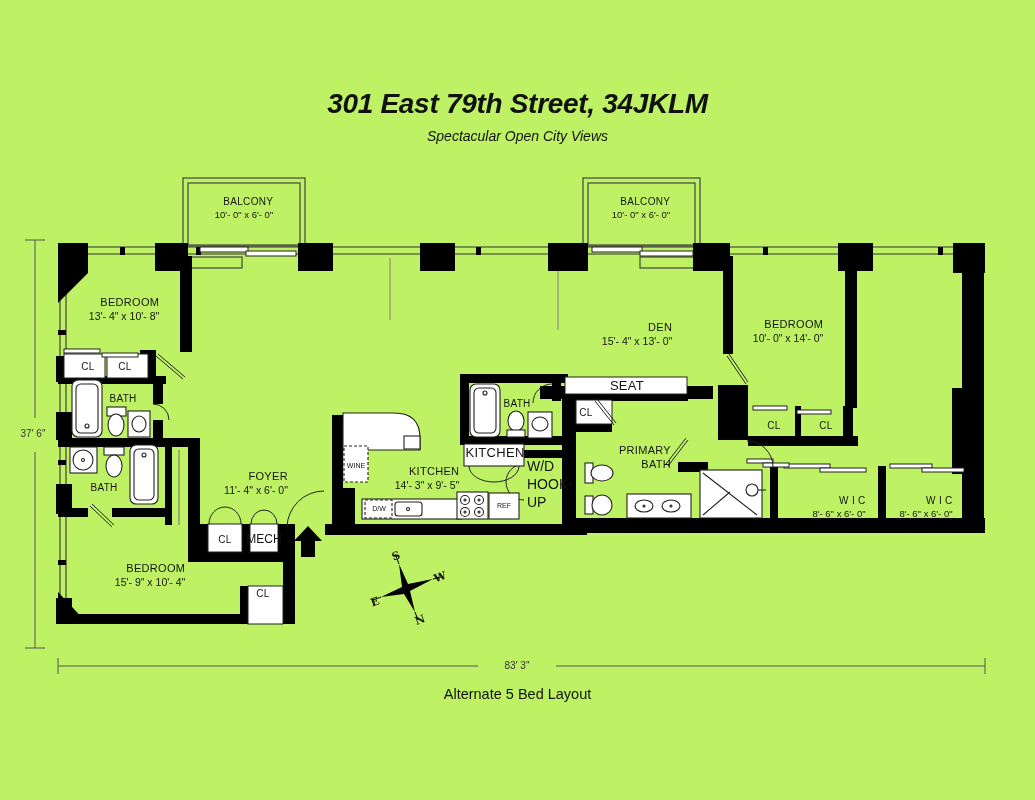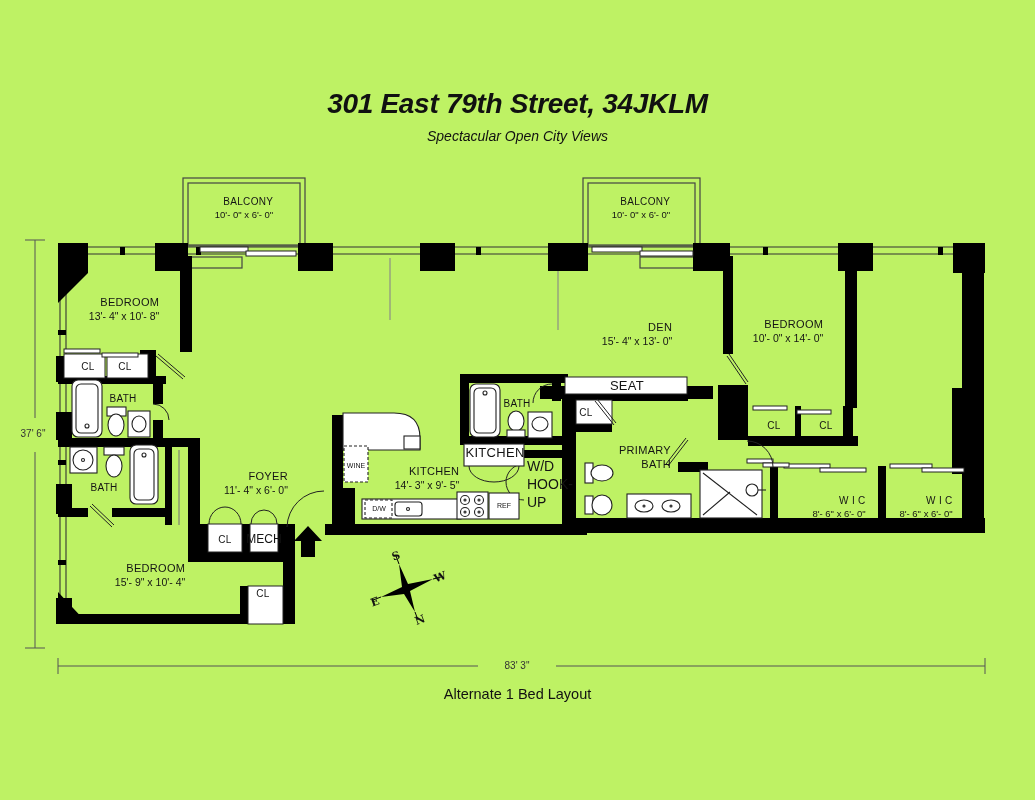--- a/index.html
+++ b/index.html
@@ -237,21 +237,21 @@
     </g>
 
     <g stroke="#555" stroke-width="1" fill="none">
       <path d="M35 240 V418 M35 452 V648 M25 240 H45 M25 648 H45"></path>
       <path d="M58 666 H478 M556 666 H985 M58 658 V674 M985 658 V674"></path>
     </g>
   </svg>
 
   <div class="hdr" id="title">301 East 79th Street, 34JKLM</div>
   <div class="hdr" id="subtitle">Spectacular Open City Views</div>
-  <div class="hdr" id="caption">Alternate 1 Bed Layout</div>
+  <div class="hdr" id="caption">Alternate 5 Bed Layout</div>
 
   <div class="lbl b9" style="left:244px;top:208px">
     <span class="nm">BALCONY</span>
       <span class="dm">10'- 0" x 6'- 0"</span>
     </div>
   <div class="lbl b9" style="left:641px;top:208px">
     <span class="nm">BALCONY</span>
       <span class="dm">10'- 0" x 6'- 0"</span>
     </div>
 

